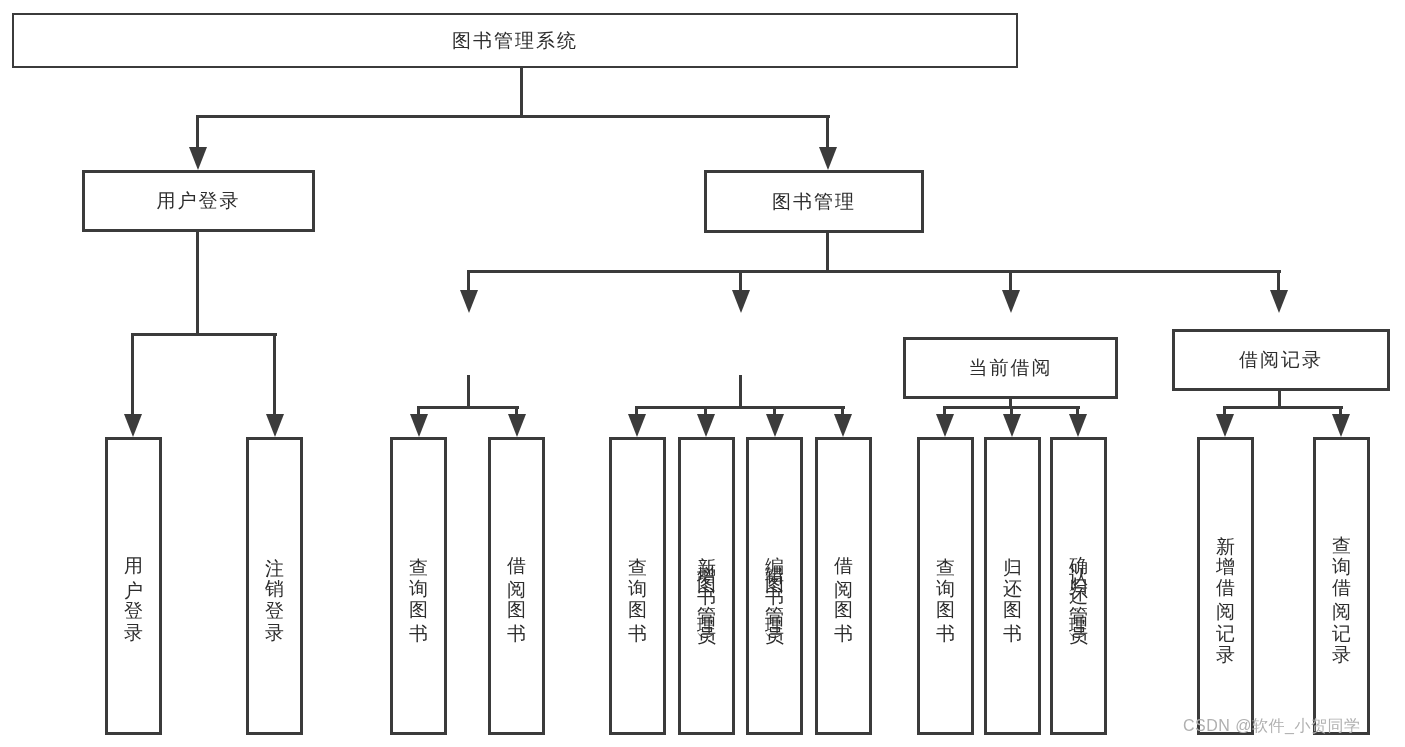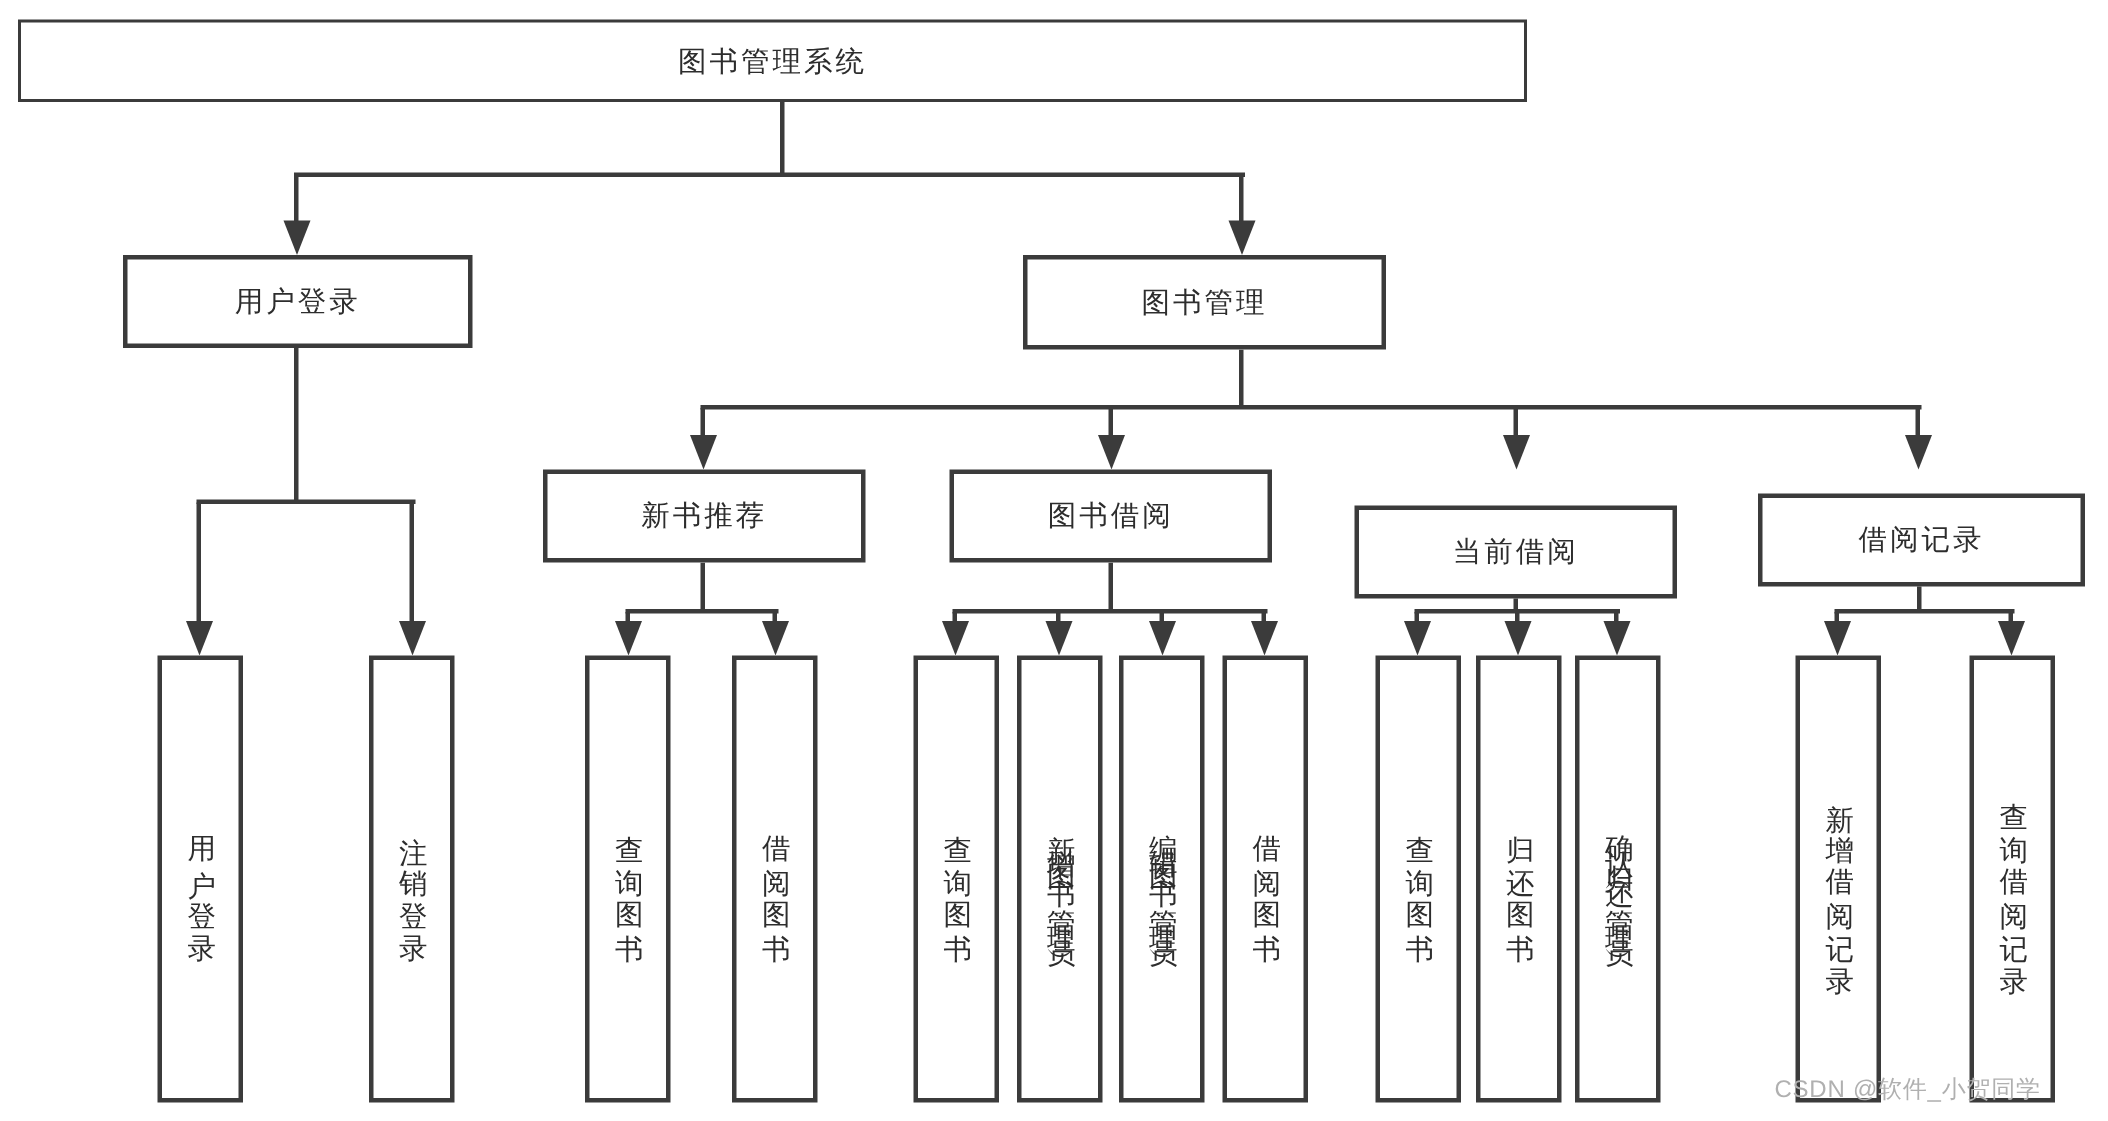--- a/index.html
+++ b/index.html
@@ -34,24 +34,22 @@
   }
 </style>
 </head>
 <body>
 
 <div id="stage" style="--line: #3b3b3b; --text: #2d2d2d; --bg: #ffffff; --wm: #b0b0b0;">
 
   <div class="box lvl0" style="left:12px; top:13px; width:1006px; height:55px;">图书管理系统</div>
 
   <div class="box" style="left:82px; top:170px; width:233px; height:62px;">用户登录</div>
-  <div class="box" style="left:682px; top:170px; width:242px; height:63px;">图书管理</div>
+  <div class="box" style="left:704px; top:170px; width:220px; height:63px;">图书管理</div>
 
-  <div class="box" style="left:362px; top:313px; width:215px; height:62px;">新书推荐</div>
-  <div class="box" style="left:633px; top:313px; width:215px; height:62px;">图书借阅</div>
   <div class="box" style="left:903px; top:313px; width:215px; height:62px;margin-top:24px;">当前借阅</div>
   <div class="box" style="left:1172px; top:313px; width:218px; height:62px;margin-top:16px;">借阅记录</div>
 
   <div class="box leaf" style="left: 105px; top: 437px; width: 57px; height: 298px; letter-spacing: 22px;">用户登录</div>
   <div class="box leaf" style="left: 246px; top: 437px; width: 57px; height: 298px; letter-spacing: 22px;">注销登录</div>
 
   <div class="box leaf" style="left: 390px; top: 437px; width: 57px; height: 298px; letter-spacing: 22px;">查询图书</div>
   <div class="box leaf" style="left: 488px; top: 437px; width: 57px; height: 298px; letter-spacing: 22px;">借阅图书</div>
 
   <div class="box leaf" style="left: 609px; top: 437px; width: 57px; height: 298px; letter-spacing: 22px;">查询图书</div>

